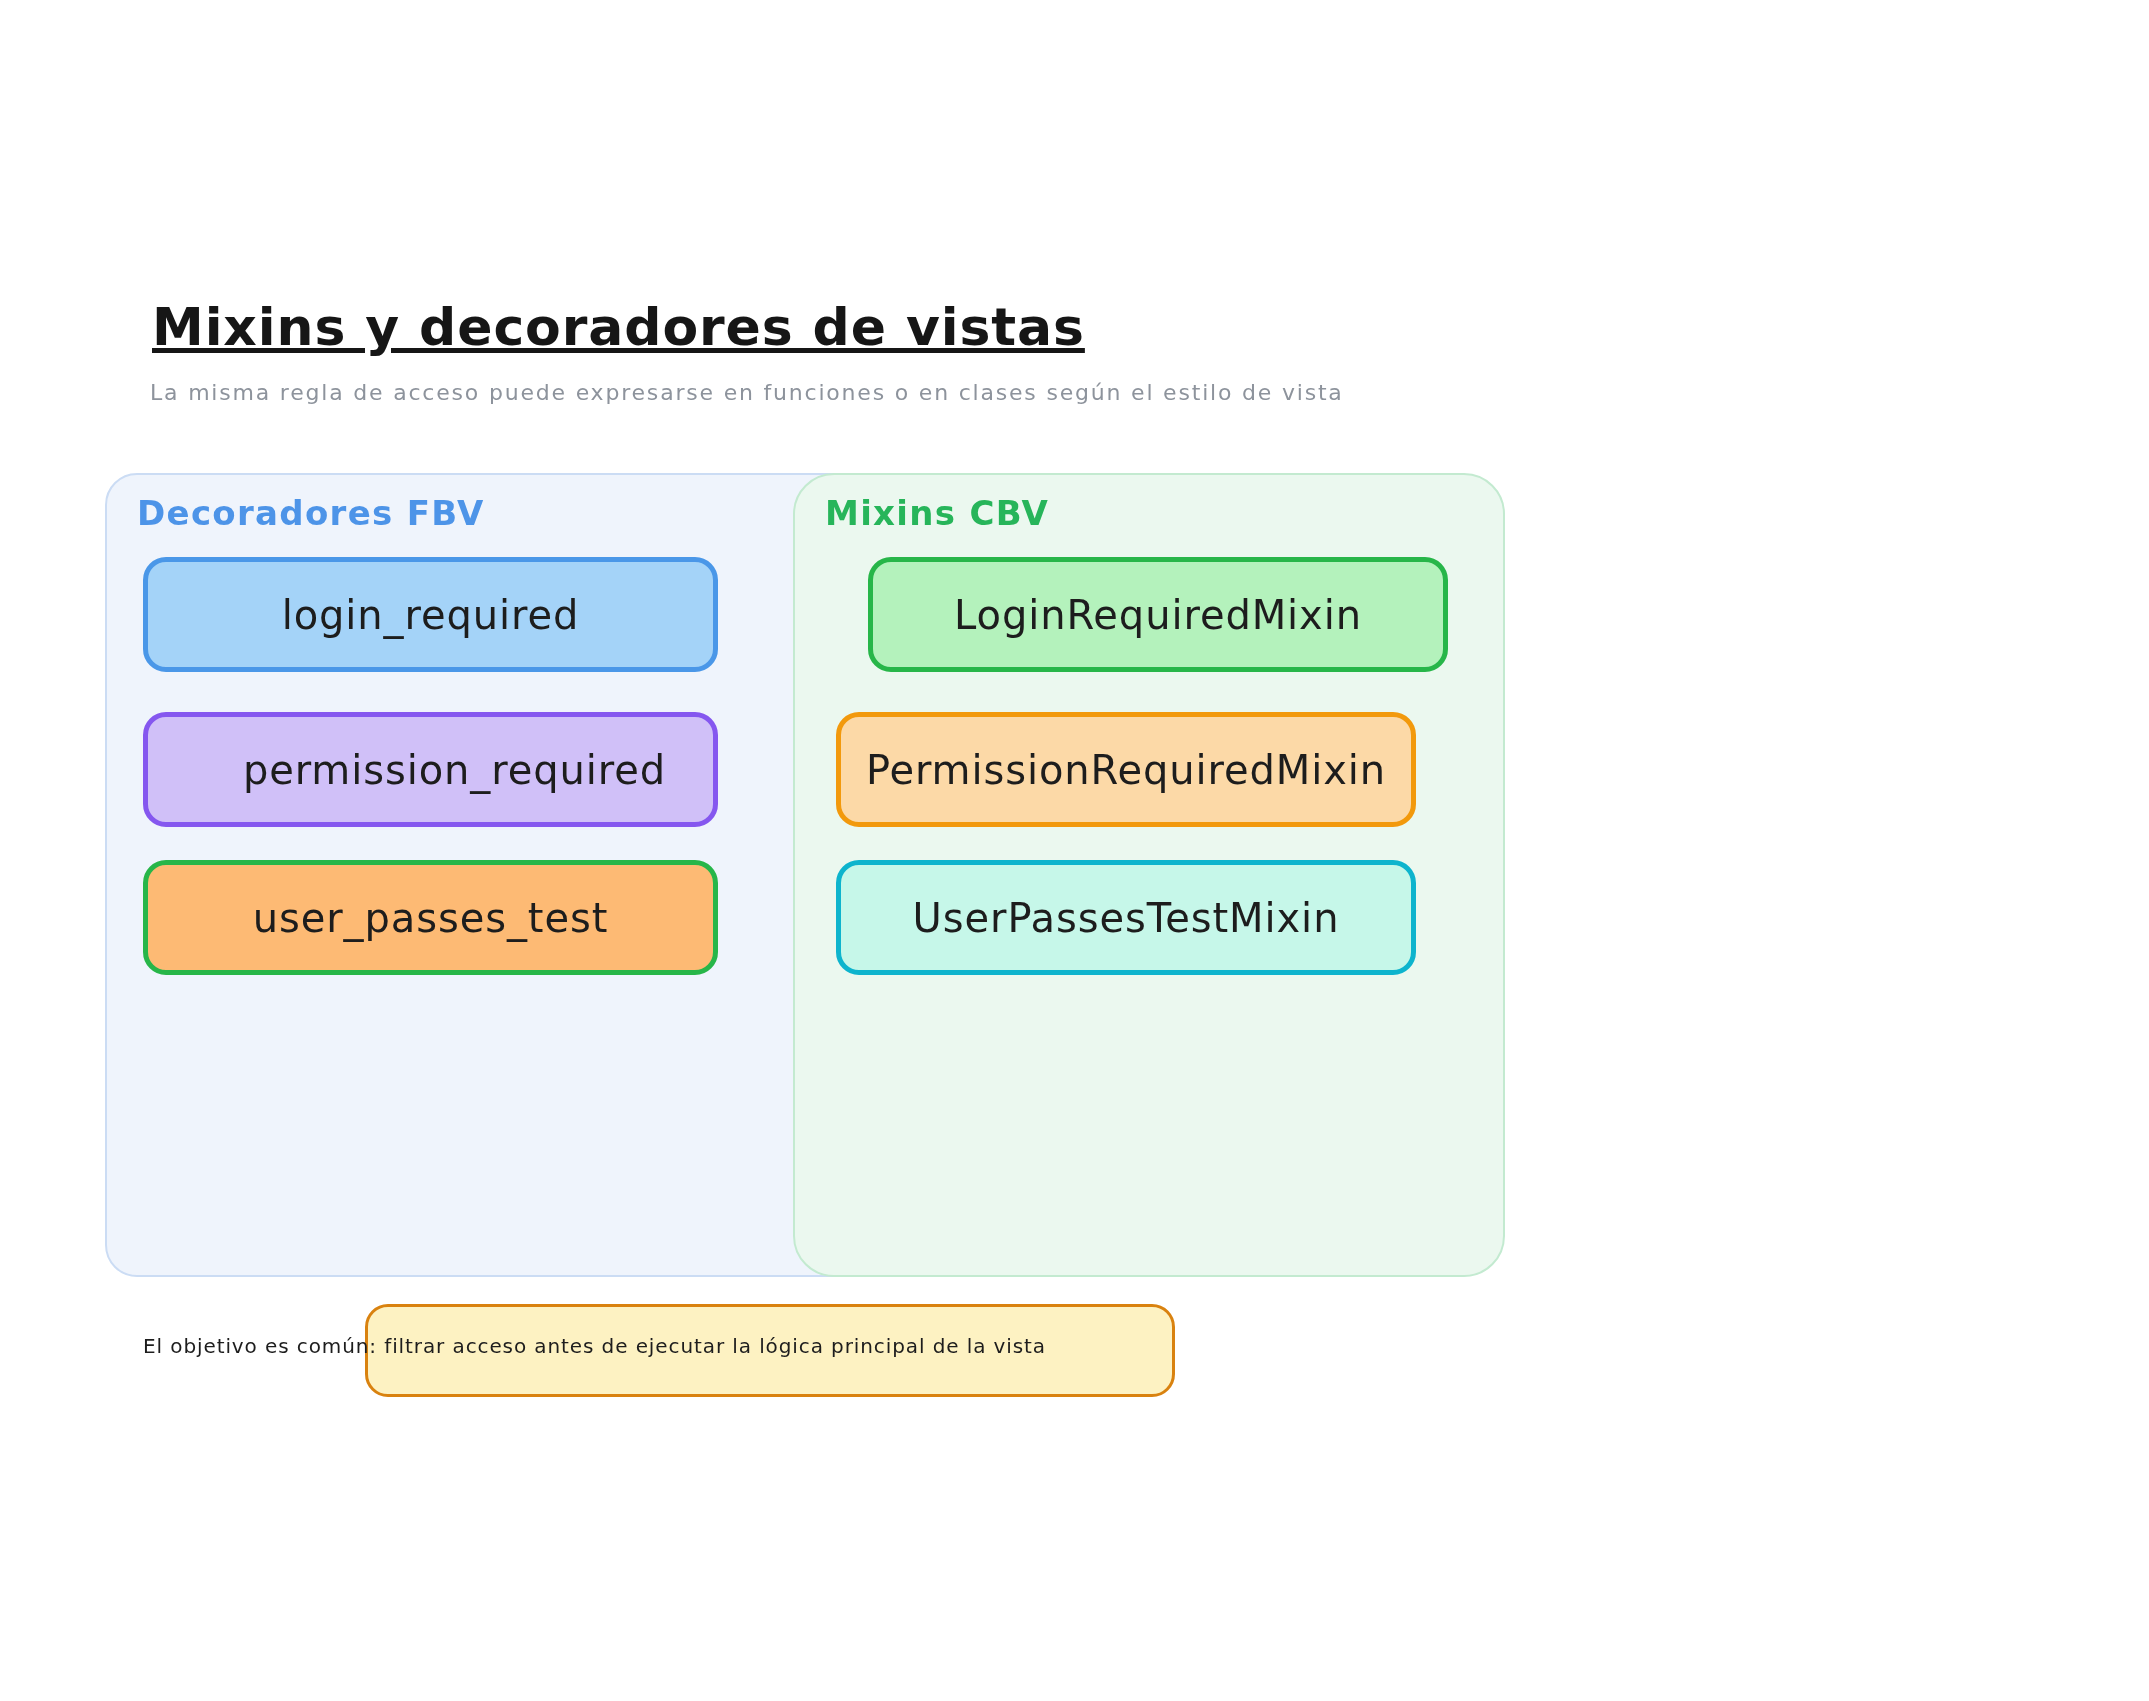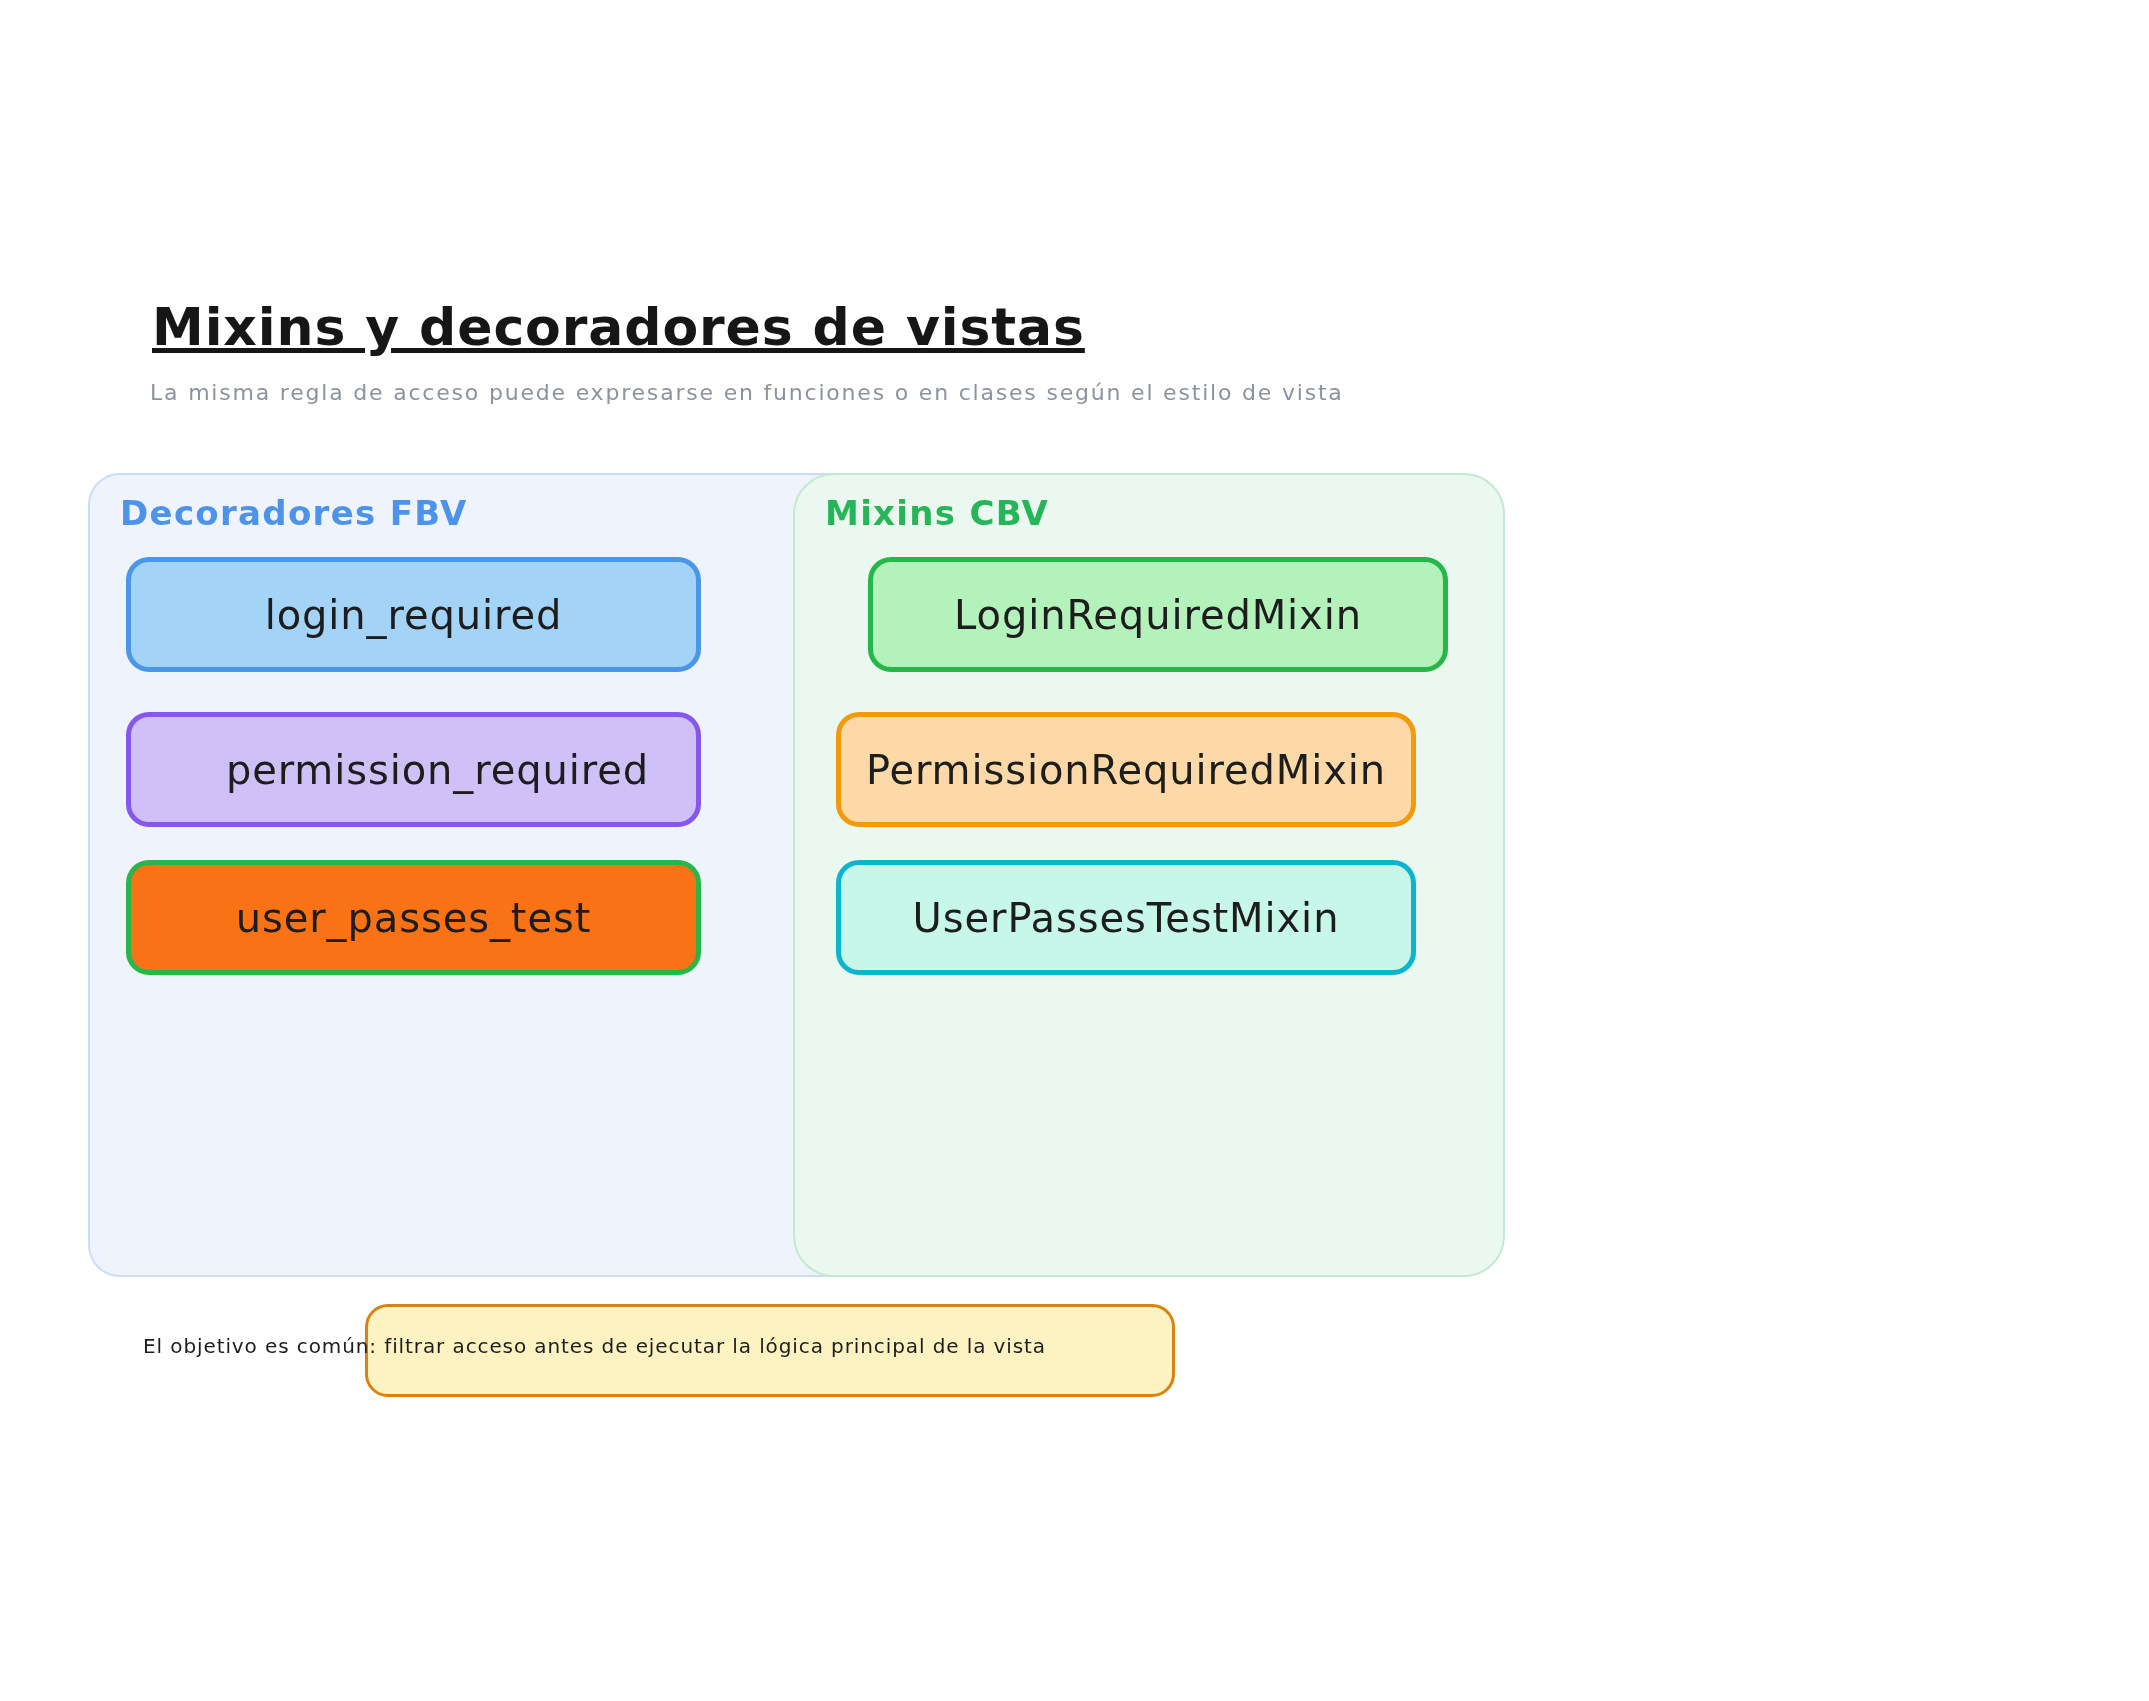--- a/index.html
+++ b/index.html
@@ -36,21 +36,21 @@
     white-space: nowrap;
   }
   .panel {
     position: absolute;
     top: 473px;
     height: 804px;
     border-radius: 41px;
     border: 2.7px solid transparent;
     box-sizing: border-box;
   }
-  .panel-fbv { left: 88px;  width: 784px; border-radius: 32px; }
+  .panel-fbv { left: 105px;  width: 784px; border-radius: 32px; }
   .panel-cbv { left: 793px; width: 712px; }
   .panel-header {
     position: absolute;
     left: 30px;
     top: 18px;
     font-size: 34px;
     font-weight: bold;
     letter-spacing: 1.3px;
     white-space: nowrap;
   }
@@ -108,21 +108,21 @@
   <div class="page-subtitle">La misma regla de acceso puede expresarse en funciones o en clases según el estilo de vista</div>
 
   <div class="panel panel-fbv" style="background-color: rgb(239, 244, 252); border-color: rgb(203, 220, 244);">
     <div class="panel-header" style="color: rgb(77, 148, 232);">Decoradores FBV</div>
     <div class="node node-row-0" style="background-color: rgb(164, 211, 248); border-color: rgb(74, 151, 232);">
       <span class="node-label">login_required</span>
     </div>
     <div class="node node-row-1" style="background-color: rgb(208, 192, 248); border-color: rgb(133, 87, 239); padding-left: 48px;">
       <span class="node-label">permission_required</span>
     </div>
-    <div class="node node-row-2" style="background-color: #f97316; border-color: rgb(39, 182, 73);">
+    <div class="node node-row-2" style="background-color: #fdba74; border-color: rgb(39, 182, 73);">
       <span class="node-label">user_passes_test</span>
     </div>
   </div>
 
   <div class="panel panel-cbv" style="background-color: rgb(235, 248, 239); border-color: rgb(195, 234, 208);">
     <div class="panel-header" style="color: rgb(39, 181, 90);">Mixins CBV</div>
     <div class="node node-row-0" style="background-color: rgb(180, 242, 188); border-color: rgb(39, 182, 73); margin-left: 32px;">
       <span class="node-label">LoginRequiredMixin</span>
     </div>
     <div class="node node-row-2" style="background-color: rgb(198, 247, 233); border-color: rgb(13, 180, 205);">

